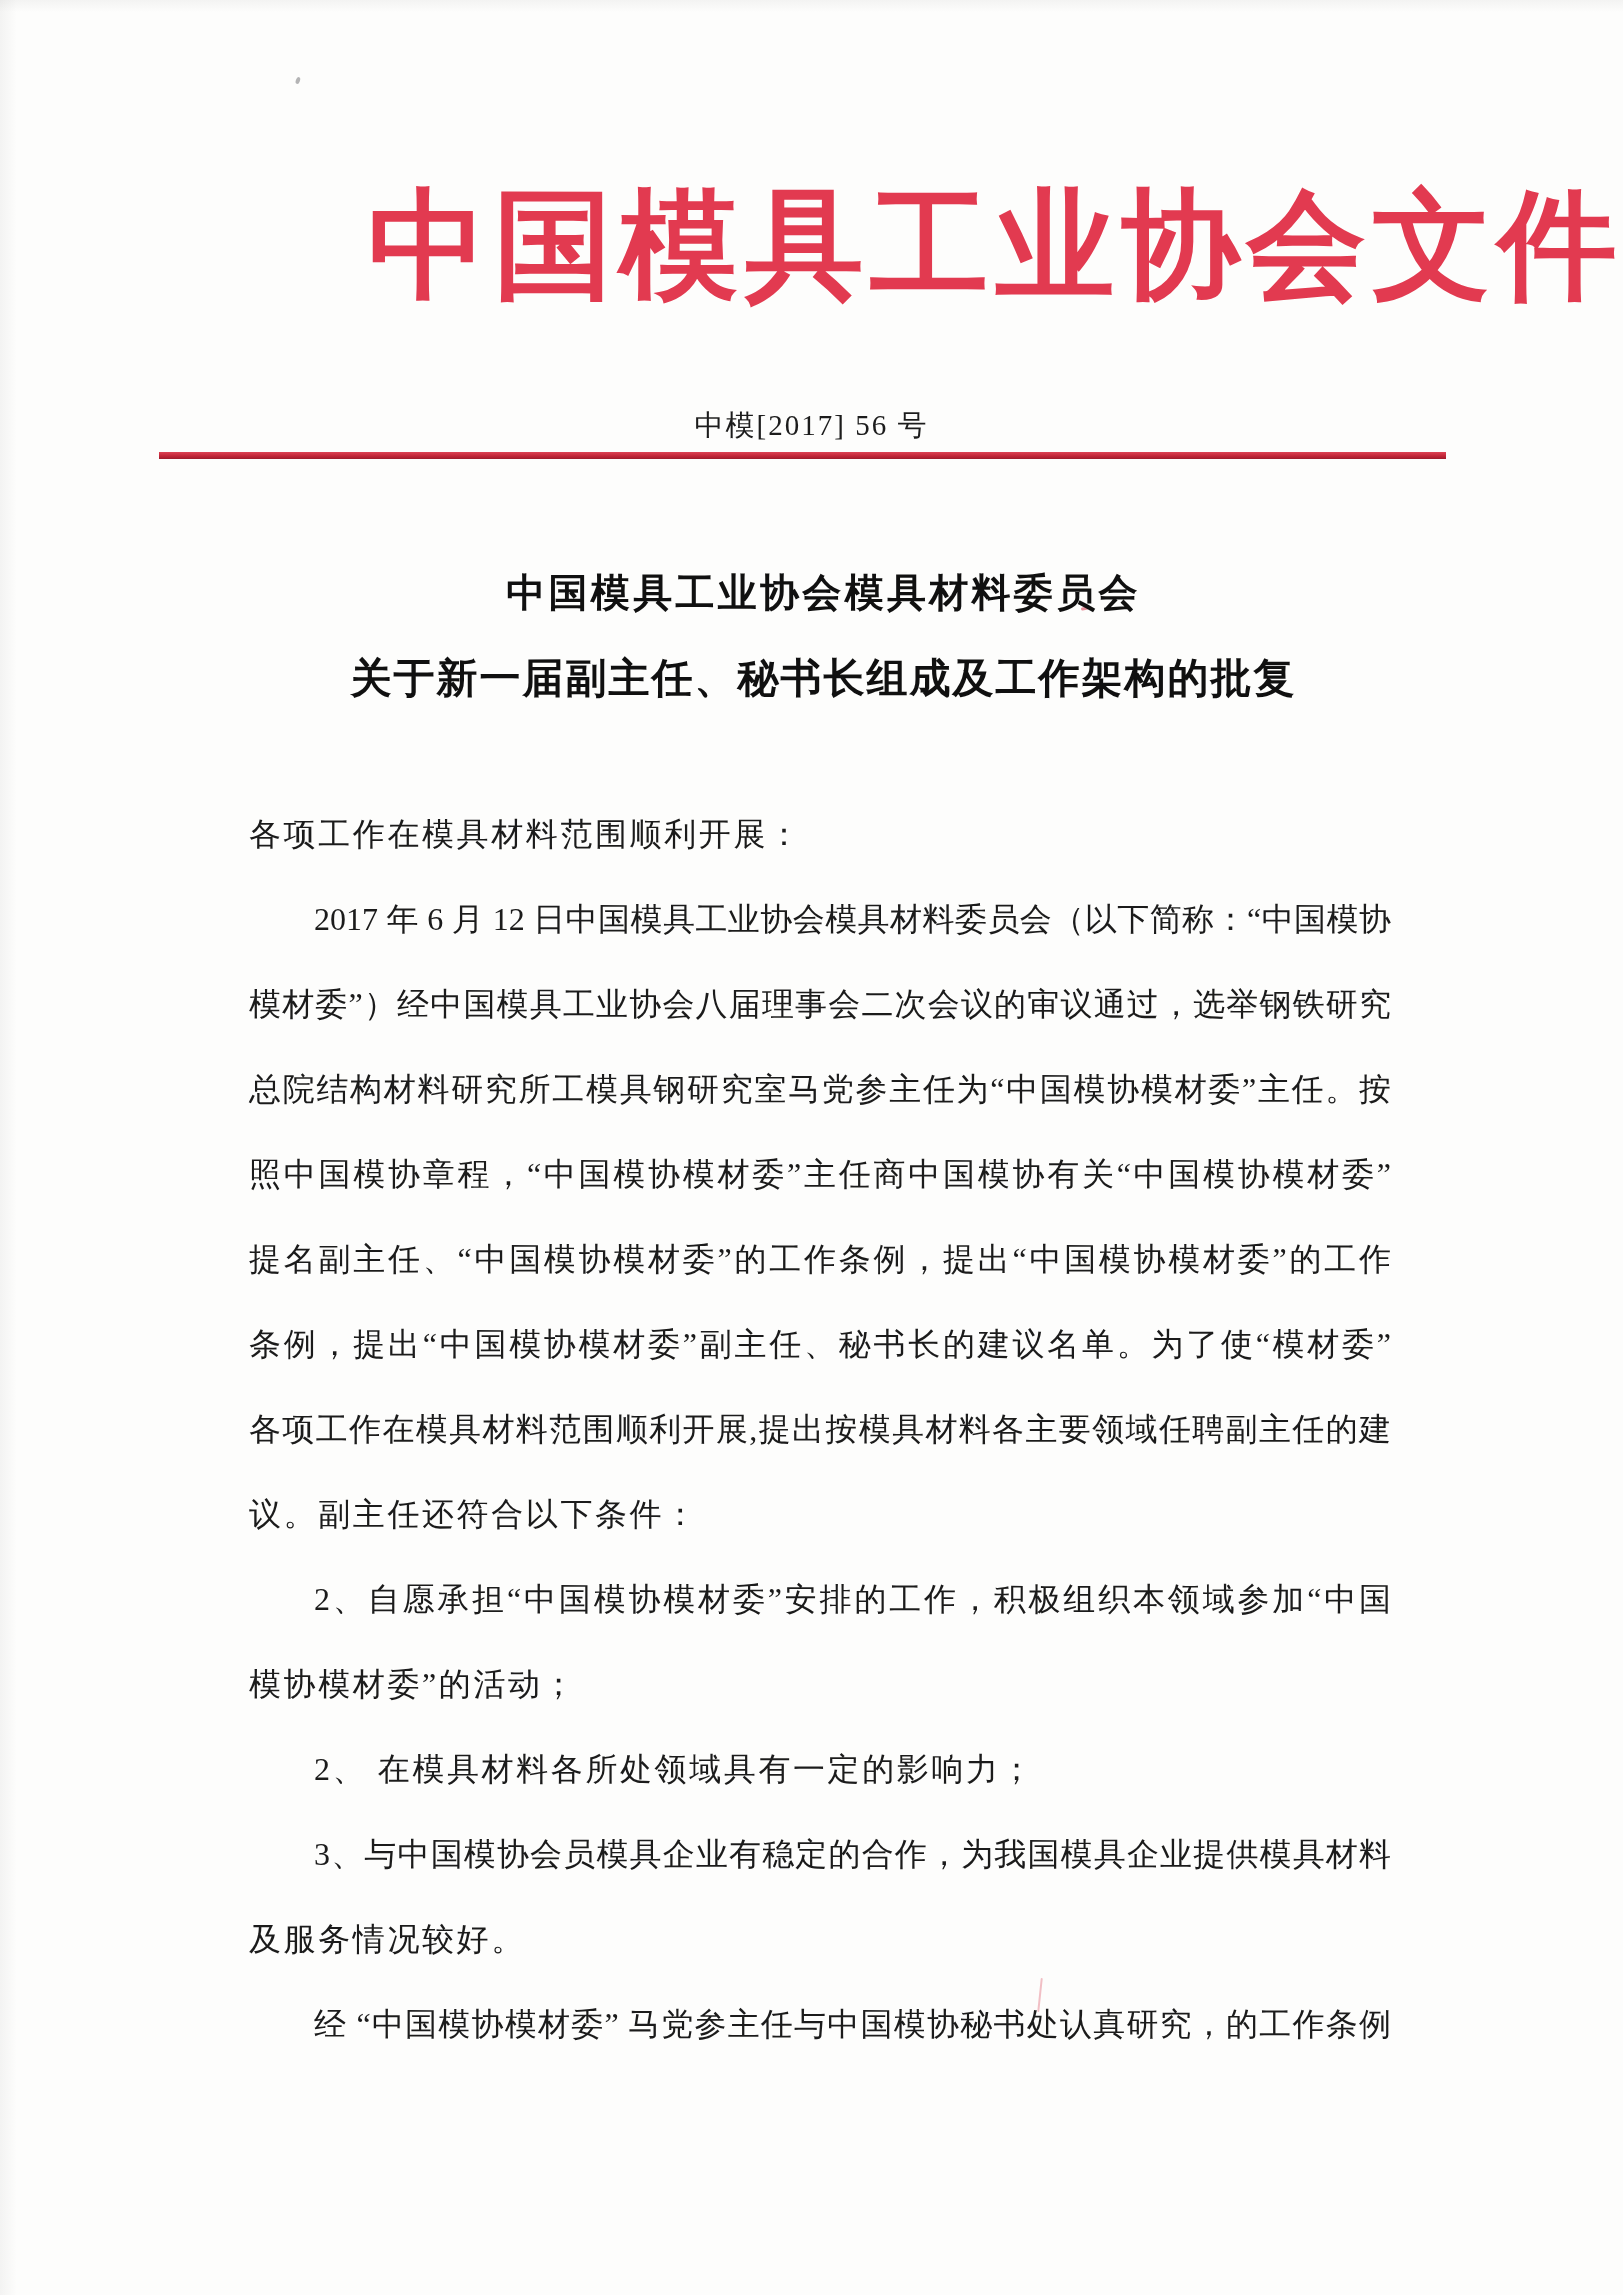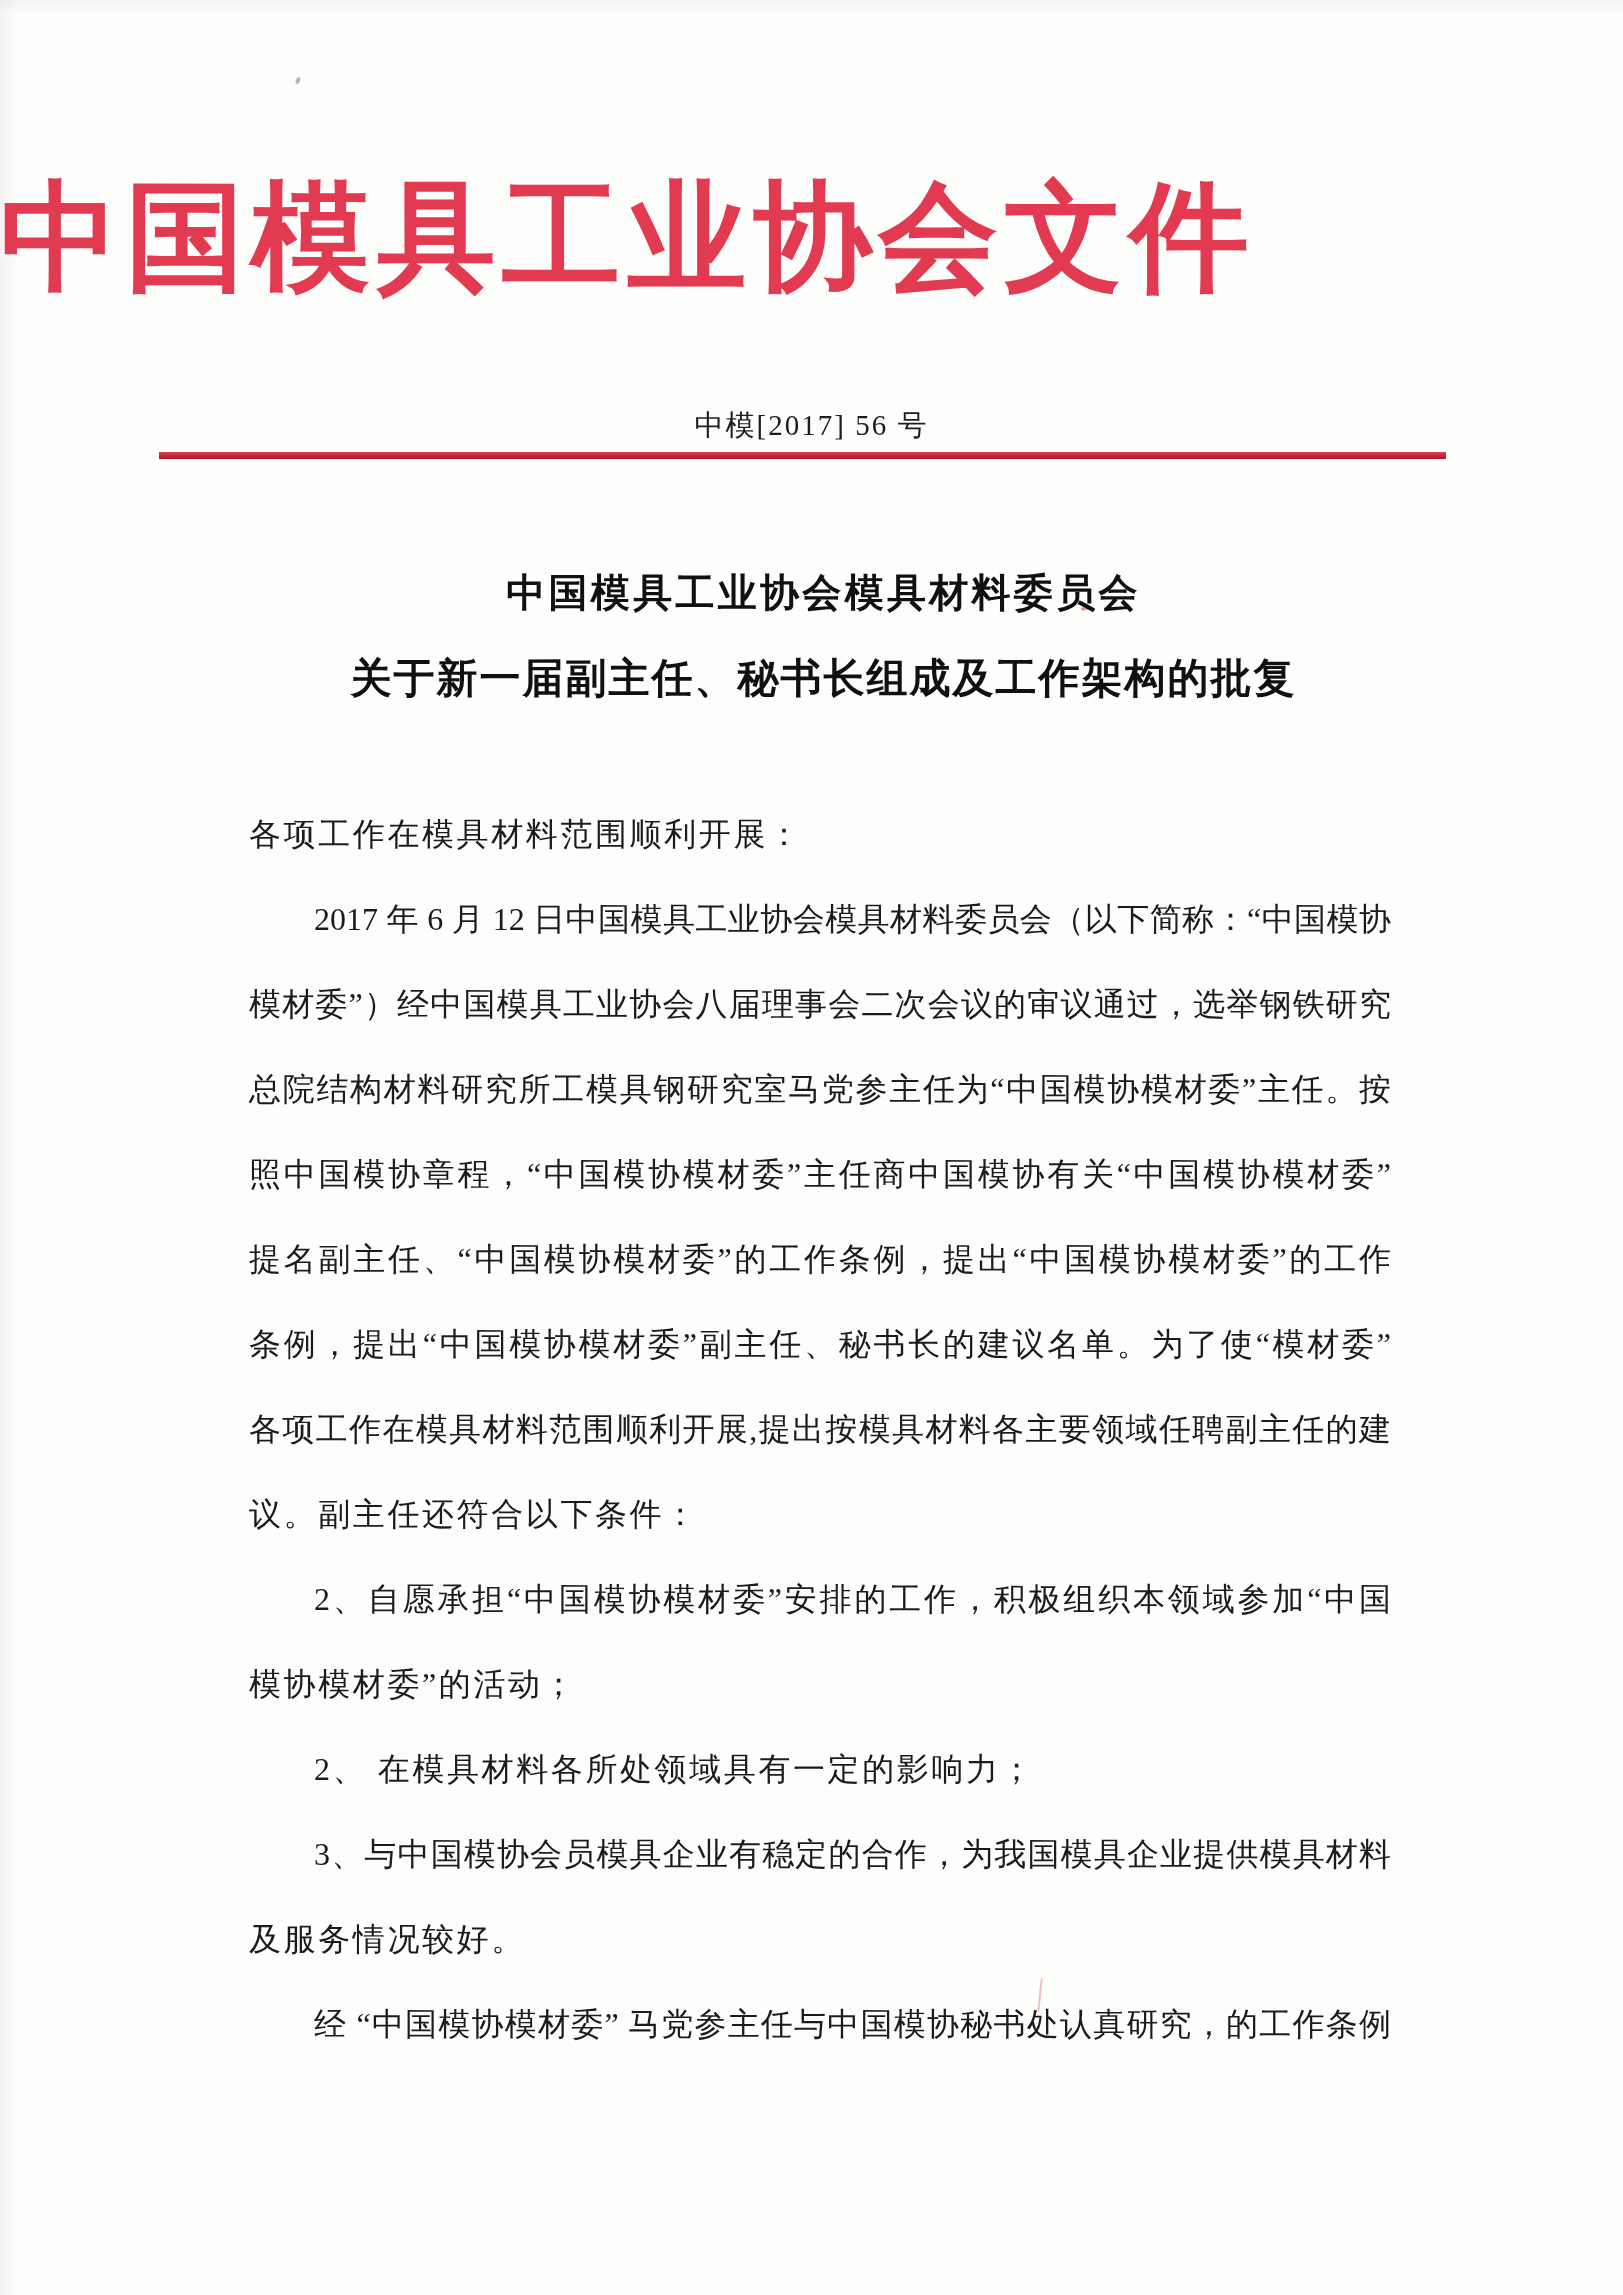--- a/index.html
+++ b/index.html
@@ -51,22 +51,22 @@
     background: rgba(214,50,70,0.30);
     border-radius: 1.3px;
     transform: rotate(6deg);
   }
 
   .org-title {
     position: absolute;
     top: 171px;
     left: 0;
     width: 100%;
-    text-align: left;
-    font-family: Liberation Mono, monospace;
+    text-align: right;
+    font-family: Liberation Serif, serif;
     font-weight: 900;
     font-size: 119px;
     line-height: 151px;
     letter-spacing: 6.5px;
     color: #e23a50;
     white-space: nowrap;
   }
   .doc-number {
     position: absolute;
     top: 406px;

